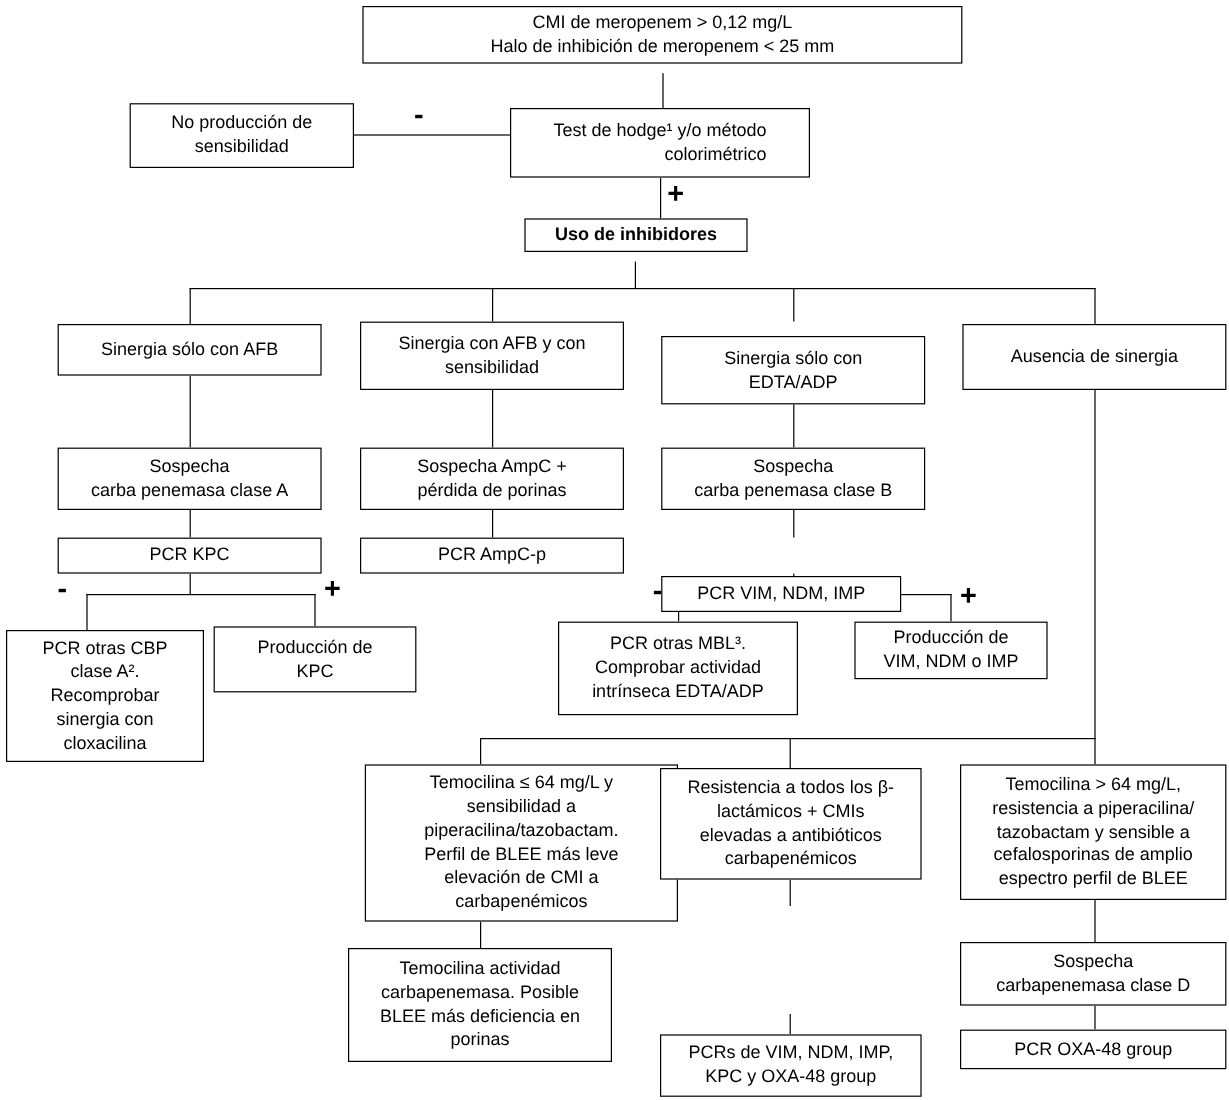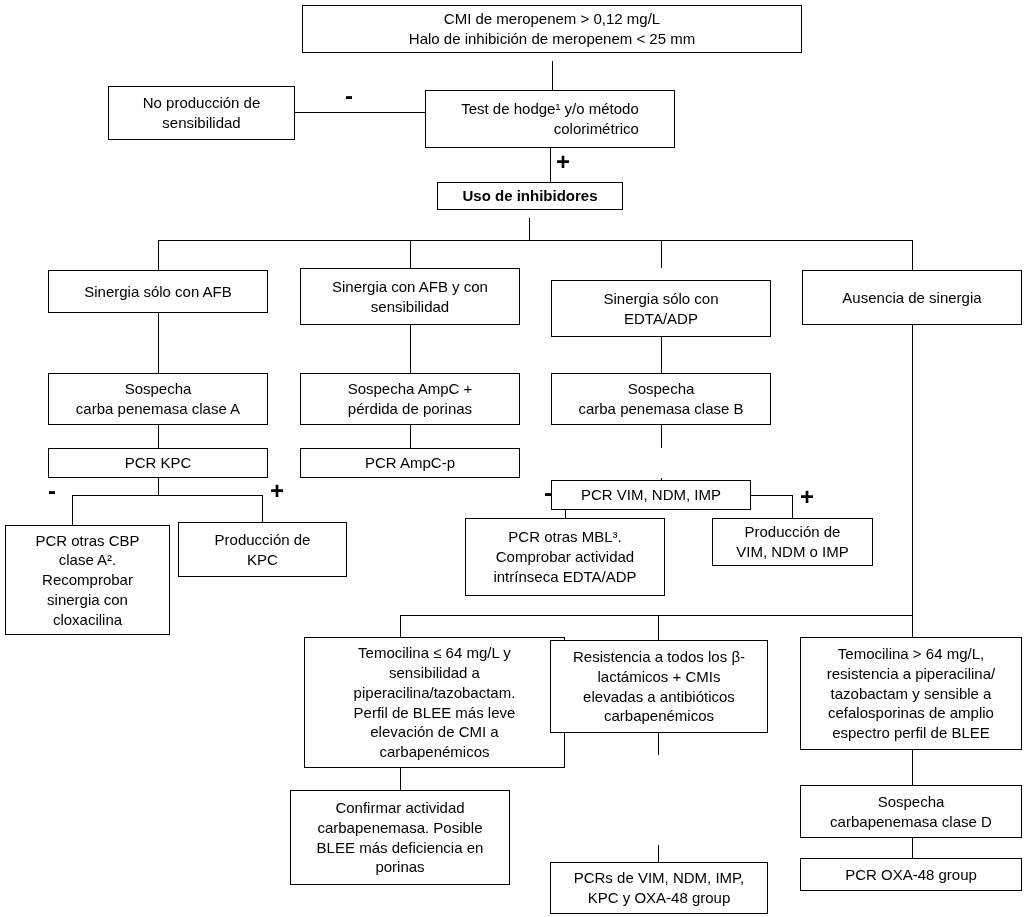--- a/index.html
+++ b/index.html
@@ -194,21 +194,21 @@
 Comprobar actividad
 intrínseca EDTA/ADP</div>
   <div class="node n-prod-vim">Producción de
 VIM, NDM o IMP</div>
   <div class="node n-temo-low">Temocilina ≤ 64 mg/L y
 sensibilidad a
 piperacilina/tazobactam.
 Perfil de BLEE más leve
 elevación de CMI a
 carbapenémicos</div>
-  <div class="node n-confirm">Confirmar actividad
+  <div class="node n-confirm">Temocilina actividad
 carbapenemasa. Posible
 BLEE más deficiencia en
 porinas</div>
   <div class="node n-resist">Resistencia a todos los β-
 lactámicos + CMIs
 elevadas a antibióticos
 carbapenémicos</div>
   <div class="node n-pcrs-all">PCRs de VIM, NDM, IMP,
 KPC y OXA-48 group</div>
   <div class="node n-temo-high">Temocilina &gt; 64 mg/L,

